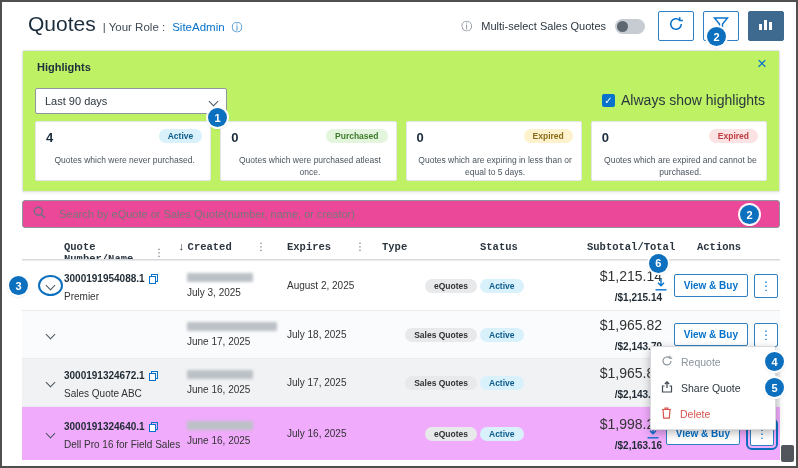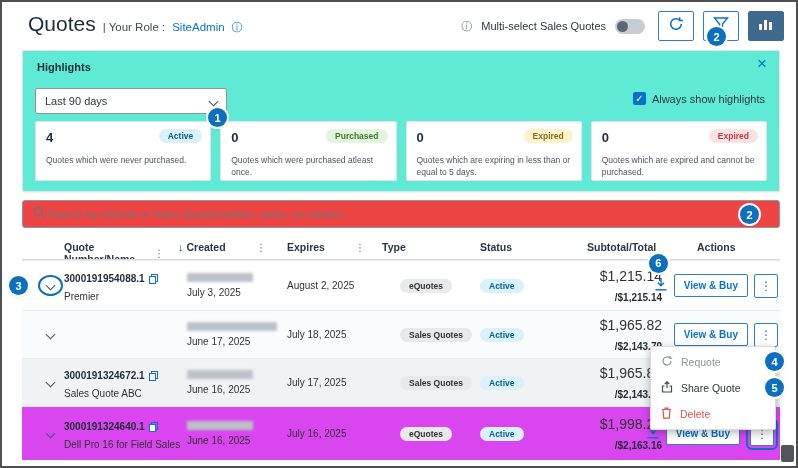--- a/index.html
+++ b/index.html
@@ -16,74 +16,74 @@
   .hdr-right{position:absolute;right:12px;top:9px;display:flex;align-items:center;gap:9px;}
   .ms-info{color:#6b7682;font-size:11px;}
   .ms-label{font-size:11px;color:#2b3640;}
   .toggle{width:30px;height:15px;border-radius:8px;background:#c7ccd2;position:relative;cursor:pointer;margin-right:4px;}
   .toggle-knob{position:absolute;left:2px;top:2px;width:11px;height:11px;border-radius:50%;background:#5d6771;}
   .icon-btn{position:relative;width:36px;height:30px;border:1px solid #2f80c3;border-radius:2px;background:#fff;
             display:flex;align-items:center;justify-content:center;cursor:pointer;box-sizing:border-box;}
   .icon-btn.dark{background:#3d6a8e;border-color:#3d6a8e;}
 
   
-  .panel{position:absolute;left:20px;top:48px;width:758px;height:142px;background:#5eead4;border:1px solid #e2e4e8;
-         border-radius:2px;box-shadow:0 1px 3px rgba(0,0,0,.07);box-sizing:border-box;}
+  .panel{position:absolute;left:20px;top:48px;width:758px;height:142px;background:#bef264;border:1px solid #e2e4e8;
+         border-radius:2px;box-shadow:0 1px 3px rgba(0,0,0,.07);box-sizing:border-box;text-align:center;}
   .panel-title{position:absolute;left:14px;top:10px;font-size:11px;font-weight:bold;color:#21303d;}
   .panel-close{position:absolute;right:12px;top:4px;font-size:17px;color:#0672cb;cursor:pointer;line-height:1;}
   .range{position:absolute;left:12px;top:37px;width:192px;height:26px;border:1px solid #8f969e;border-radius:2px;
          background:#fff;display:flex;align-items:center;justify-content:space-between;padding:0 9px;
          font-size:11px;color:#2b3640;box-sizing:border-box;cursor:pointer;}
   .chev{display:inline-block;width:6px;height:6px;border-right:1.6px solid #49565f;border-bottom:1.6px solid #49565f;
         transform:rotate(45deg);}
   .always{position:absolute;right:14px;top:41px;display:flex;align-items:center;gap:6px;}
   .checkbox{width:13px;height:13px;background:#0672cb;border-radius:2px;color:#fff;font-size:10px;display:flex;
             align-items:center;justify-content:center;cursor:pointer;}
-  .always-label{font-size:11px;color:#2b3640;}
+  .always-label{font-size:14px;color:#2b3640;}
   .cards{position:absolute;left:12px;top:70px;right:12px;display:flex;gap:9px;}
   .card{flex:1;background:#fff;border:1px solid #e2e4e8;border-radius:2px;height:60px;position:relative;box-sizing:border-box;}
   .card-count{position:absolute;left:10px;top:8px;font-size:13px;font-weight:bold;color:#1b2c3c;}
   .card-badge{position:absolute;right:8px;top:7px;font-size:8.5px;font-weight:bold;padding:2px 9px;border-radius:9px;}
   .badge-active{background:#d8f1fb;color:#0d5c8c;}
   .badge-purchased{background:#e3f6dd;color:#3d7a2a;}
   .badge-expiring{background:#fdf2cc;color:#8a6d1a;}
   .badge-expired{background:#fbe3e4;color:#c23b41;}
   .card-desc{position:absolute;left:10px;right:7px;top:33px;font-size:8.5px;color:#4a545e;line-height:1.4;}
 
   
   .search{position:absolute;left:20px;top:198px;width:758px;height:28px;border:1px solid #8f969e;border-radius:3px;
-          display:flex;align-items:center;gap:0;padding:0 10px;box-sizing:border-box;background:#ef4444;}
+          display:flex;align-items:center;gap:11px;padding:0 10px;box-sizing:border-box;background:#ec4899;}
   .search input{border:none;outline:none;flex:1;font-size:11px;color:#333;background:transparent;font-family:inherit;}
   .search input::placeholder{color:#767676;}
 
   
-  .th{position:absolute;top:239px;font-size:10.5px;font-weight:bold;color:#2b3640;display:flex;align-items:center;}
+  .th{position:absolute;top:239px;font-size:10.5px;font-weight:bold;color:#2b3640;display:flex;align-items:center;font-family:Liberation Mono, monospace;}
   .th .kebab-txt{font-weight:normal;color:#5d6771;font-size:10px;cursor:pointer;}
   .sort{color:#2b3640;font-size:11px;margin-right:3px;cursor:pointer;}
   .thead-line{position:absolute;left:20px;top:257px;width:758px;border-top:1px solid #d8dbde;}
 
   .row{position:absolute;left:20px;width:758px;border-top:1px solid #e9ebed;box-sizing:border-box;}
   .r1{top:258px;height:50px;background:#fff;}
   .r2{top:308px;height:48px;background:#fafbfc;}
   .r3{top:356px;height:48px;background:#f1f2f4;}
-  .r4{top:404px;height:54px;background:#d946ef;}
+  .r4{top:404px;height:54px;background:#f0abfc;}
 
   .cell{position:absolute;top:0;height:100%;display:flex;flex-direction:column;justify-content:center;}
   .c-exp{left:8px;width:40px;align-items:center;}
   .expander{background:none;border:none;padding:5px 7px;cursor:pointer;display:flex;align-items:center;justify-content:center;}
   .ringed{border:2px solid #0c70bf;border-radius:50%;}
   .c-quote{left:42px;width:125px;}
   .num-line{display:flex;align-items:center;gap:4px;}
   .num{font-size:10px;font-weight:bold;color:#1f2a33;}
   .qname{font-size:10px;color:#333;margin-top:3px;}
   .c-created{left:165px;width:100px;}
   .blur{width:66px;height:9px;background:#bcc1c7;border-radius:1px;filter:blur(1.5px);margin-bottom:5px;}
   .small-date{font-size:10px;color:#333;}
   .c-expires{left:265px;width:95px;}
-  .c-type{left:378px;width:95px;align-items:flex-start;}
+  .c-type{left:360px;width:95px;align-items:flex-end;}
   .pill-type{padding:2px 9px;border-radius:9px;background:#e8e9eb;color:#333;font-size:8.5px;font-weight:bold;}
   .c-status{left:458px;width:80px;align-items:flex-start;}
   .pill-status{padding:2px 9px;border-radius:9px;background:#d8f1fb;color:#0d5c8c;font-size:8.5px;font-weight:bold;}
   .c-sub{right:118px;width:112px;align-items:flex-end;text-align:right;}
   .sub1{font-size:14px;color:#333;}
   .sub2{font-size:10px;font-weight:bold;color:#1f2a33;margin-top:8px;}
   .c-act{right:2px;width:150px;flex-direction:row;align-items:center;justify-content:flex-end;gap:6px;}
   .dl-wrap{position:relative;display:flex;align-items:center;cursor:pointer;}
   .btn-viewbuy{padding:5px 9px;border:1px solid #2f80c3;color:#0672cb;font-size:10px;font-weight:bold;background:#fff;
                border-radius:2px;white-space:nowrap;cursor:pointer;font-family:inherit;}

